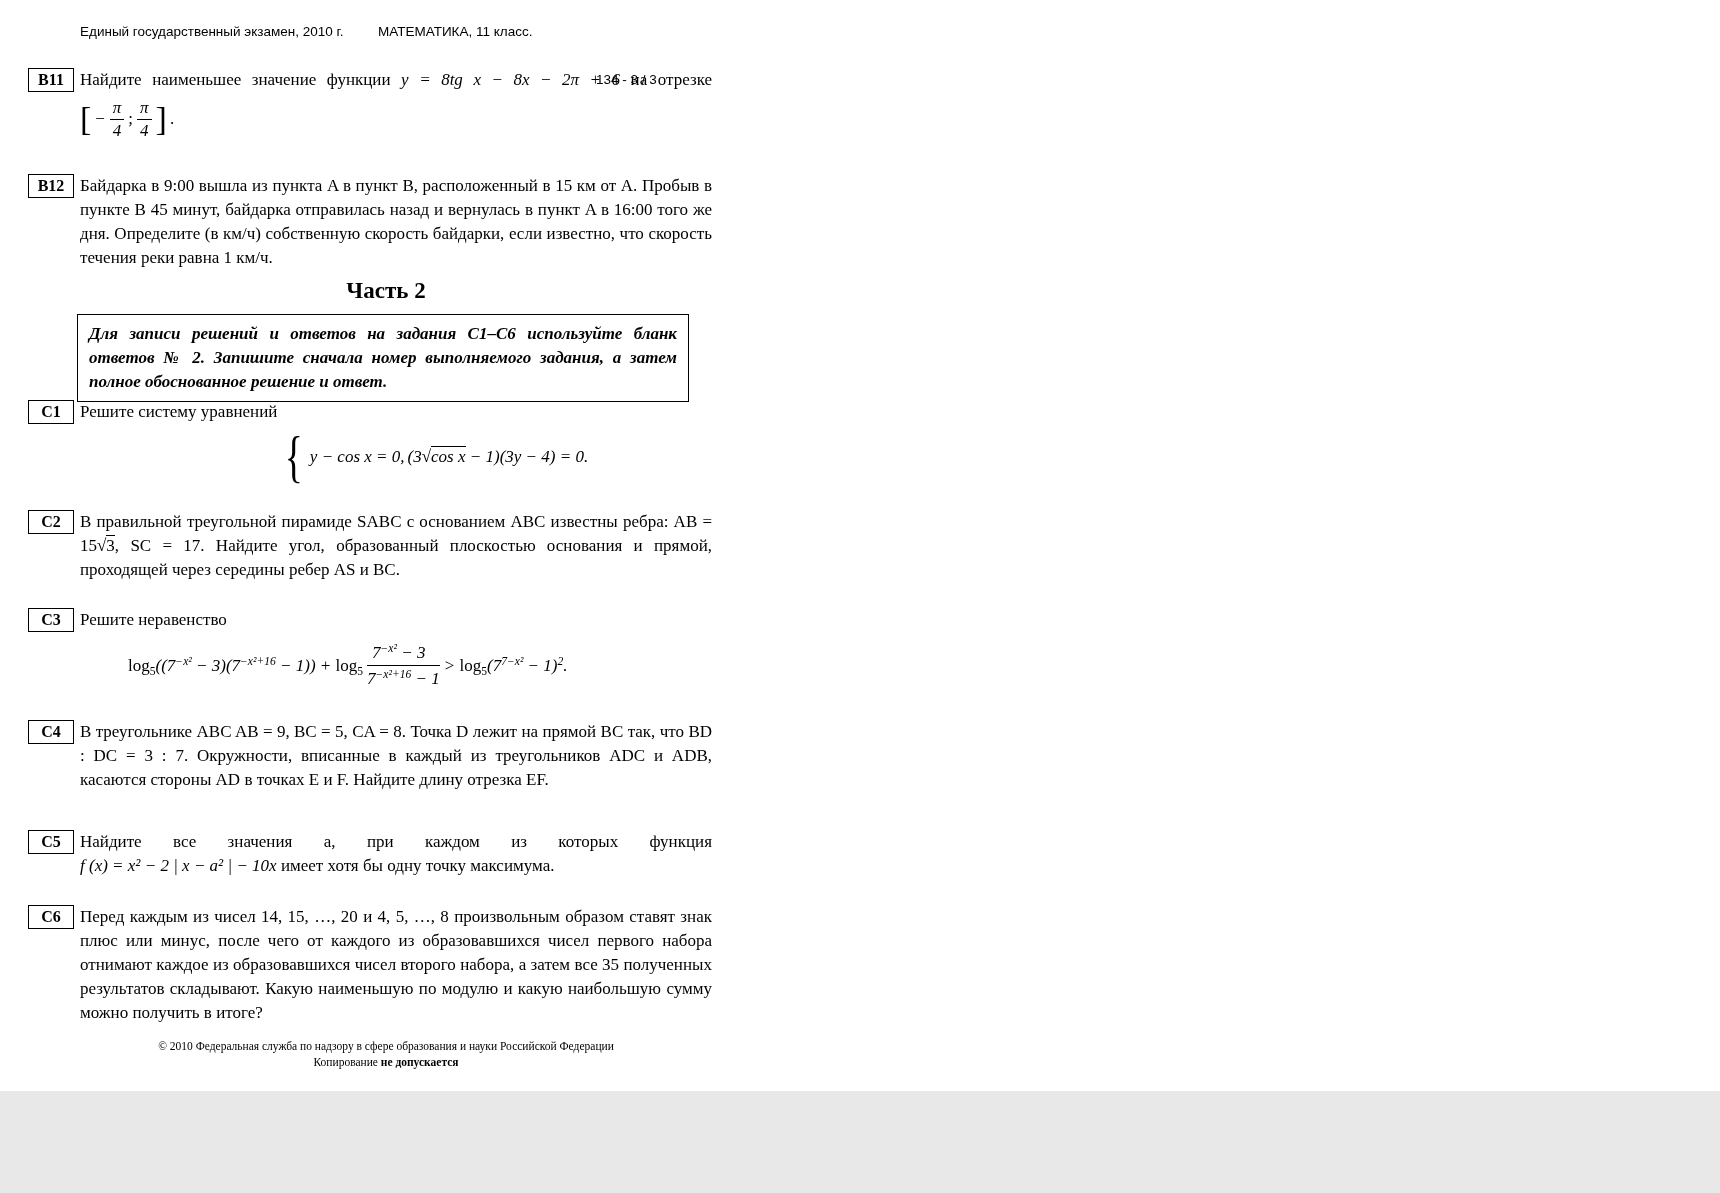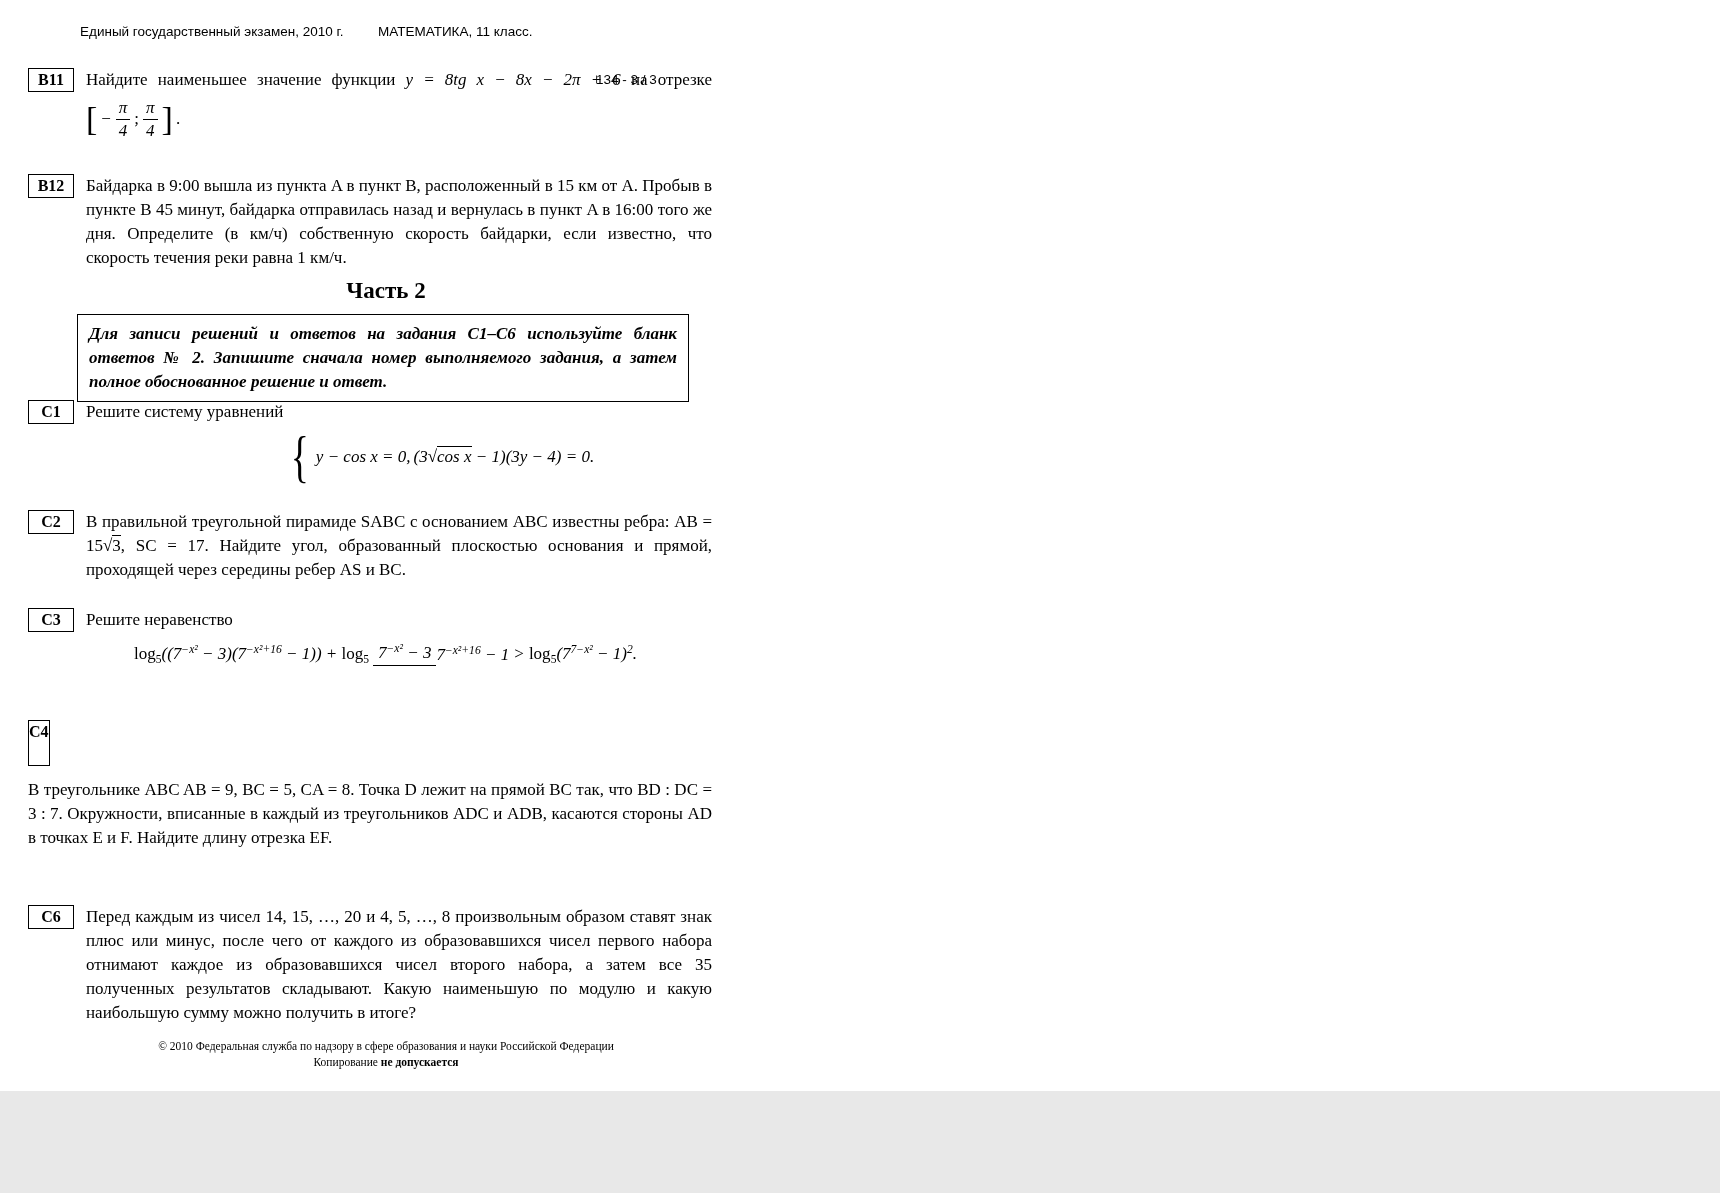--- a/index.html
+++ b/index.html
@@ -9,21 +9,21 @@
     overflow:hidden;
   }
   
   .hdr { position:absolute; top:24px; left:0; width:760px; height:20px;
          font-family:"Liberation Sans", sans-serif; font-size:13.5px; }
   .h-left   { position:absolute; left:80px;  top:0; }
   .h-center { position:absolute; left:378px; top:0; }
   .h-right  { position:absolute; left:596px; top:0;margin-top:48px; }
 
   
-  .problem { position:absolute; left:28px; width:684px; display:flex; gap:12px; align-items:flex-start; }
+  .problem { position:absolute; left:28px; width:684px; display:flex; gap:6px; align-items:flex-start; }
   .plabel  { flex:0 0 46px; border:1.5px solid #000; text-align:center;
              font-weight:bold; font-size:16px; padding:2px 0; box-sizing:border-box; }
   .ptext   { flex:1; text-align:justify; line-height:24px; }
   .justline { text-align:justify; text-align-last:justify; }
   .plainline { text-align:left; text-align-last:left; }
 
   .math { font-style:italic; }
   .up   { font-style:normal; }
   .nowrap { white-space:nowrap; }
 
@@ -51,21 +51,21 @@
   .brace { font-size:58px; font-weight:300; line-height:1; margin-right:2px;
            transform:scaleX(0.65); font-style:normal; }
   .sys-rows { display:flex; flex-direction:row; gap:3px; font-style:italic; }
 
   .rad { white-space:nowrap; }
   .rad .body { border-top:1.2px solid #000; }
 
   
   .c3row { margin-top:10px; margin-left:48px; white-space:nowrap; font-style:italic;
            display:flex; align-items:center; text-align:left; text-align-last:left; }
-  .frac2 { display:inline-flex; flex-direction:row; text-align:right;
+  .frac2 { display:inline-flex; flex-direction:column; text-align:right;
            vertical-align:middle; margin:0 4px; line-height:1.25; }
   .frac2 .num { border-bottom:1px solid #000; padding:0 5px 2px; display:block; }
   .frac2 .den { padding-top:2px; display:block; }
 
   
   .footer { position:absolute; top:1038px; left:80px; width:612px; text-align:center;
             font-size:11.5px; line-height:16px; }
   .footer .u { }
   .footer .b { font-weight:bold; }
 </style>
@@ -144,25 +144,32 @@
         <span><span class="up">log</span><sub>5</sub><span>((</span><span>7</span><sup>−x²</sup><span> − 3</span><span>)(</span><span>7</span><sup>−x²+16</sup><span> − 1</span><span>))</span><span> + </span><span class="up">log</span><sub>5</sub></span>
         <span class="frac2">
           <span class="num"><span>7</span><sup>−x²</sup><span> − 3</span></span>
           <span class="den"><span>7</span><sup>−x²+16</sup><span> − 1</span></span>
         </span>
         <span><span> &gt; </span><span class="up">log</span><sub>5</sub><span>(</span><span>7</span><sup>7−x²</sup><span> − 1</span><span>)</span><sup>2</sup><span>.</span></span>
       </div>
     </div>
   </div>
 
-  <div class="problem" style="top:720px;flex-direction:column;">
+  <div class="problem" style="top:720px;">
     <div class="plabel">C4</div>
     <div class="ptext">В треугольнике ABC  AB = 9, BC = 5, CA = 8. Точка D лежит на прямой BC так, что BD : DC = 3 : 7. Окружности, вписанные в каждый из треугольников ADC и ADB, касаются стороны AD в точках E и F. Найдите длину отрезка EF.</div>
   </div>
 
+  <div class="problem" style="top:830px;">
+    <div class="plabel">C5</div>
+    <div class="ptext">
+      <div class="justline">Найдите все значения a, при каждом из которых функция</div>
+      <div class="plainline"><span class="math nowrap">f (x) = x² − 2 | x − a² | − 10x</span><span> имеет хотя бы одну точку максимума.</span></div>
+    </div>
+  </div>
 
   <div class="problem" style="top:905px;">
     <div class="plabel">C6</div>
     <div class="ptext">Перед каждым из чисел 14, 15, …, 20 и 4, 5, …, 8 произвольным образом ставят знак плюс или минус, после чего от каждого из образовавшихся чисел первого набора отнимают каждое из образовавшихся чисел второго набора, а затем все 35 полученных результатов складывают. Какую наименьшую по модулю и какую наибольшую сумму можно получить в итоге?</div>
   </div>
 
   <div class="footer">
     <div><span class="u">© 2010  Федеральная служба по надзору в сфере образования и науки Российской Федерации</span></div>
     <div><span>Копирование </span><span class="b">не допускается</span></div>
   </div>

